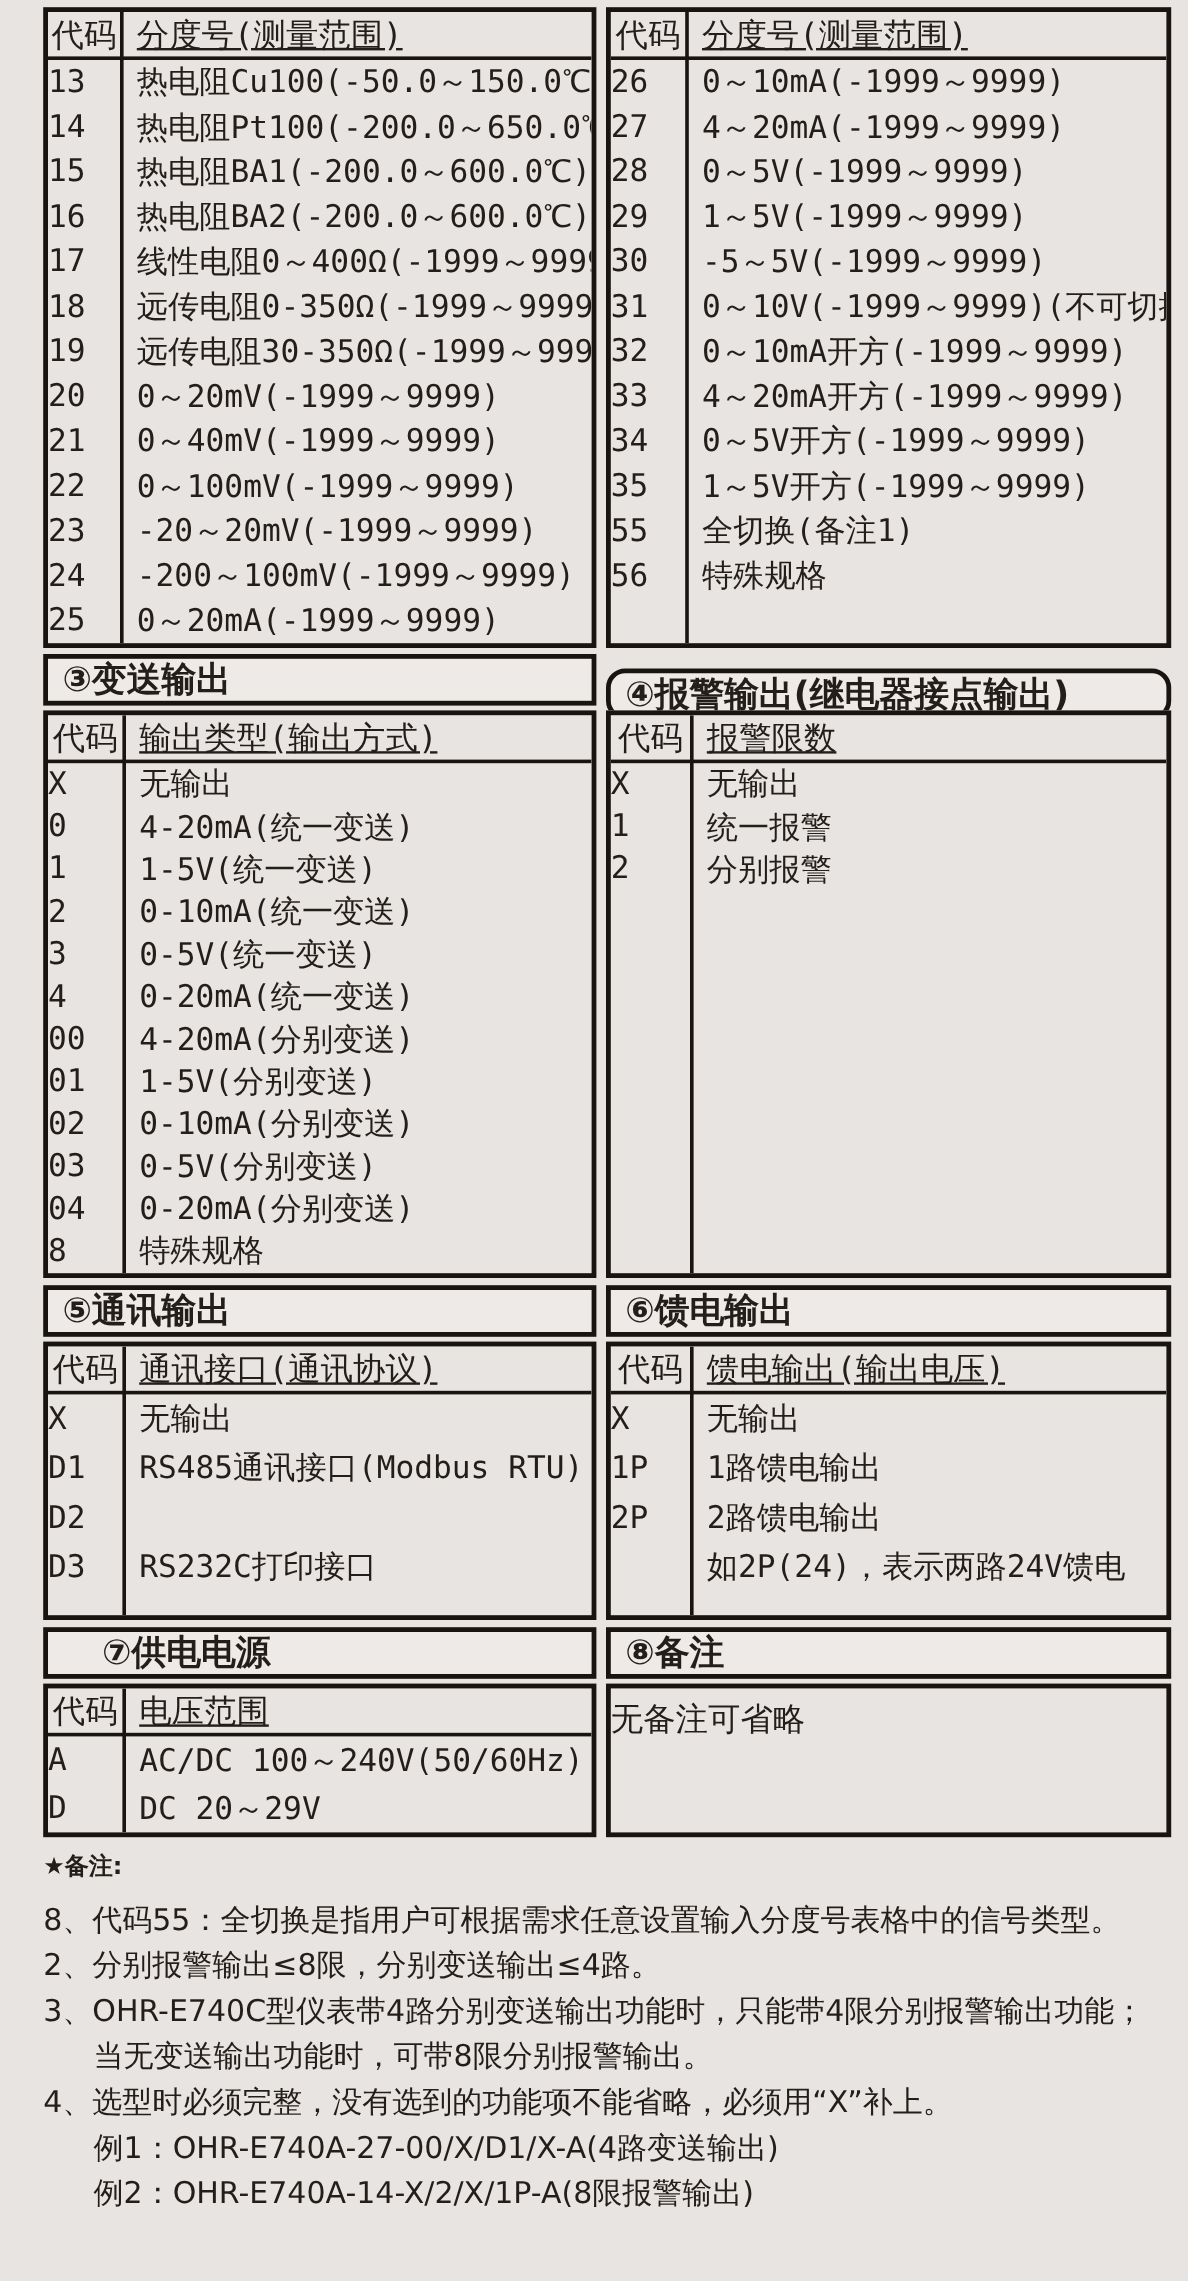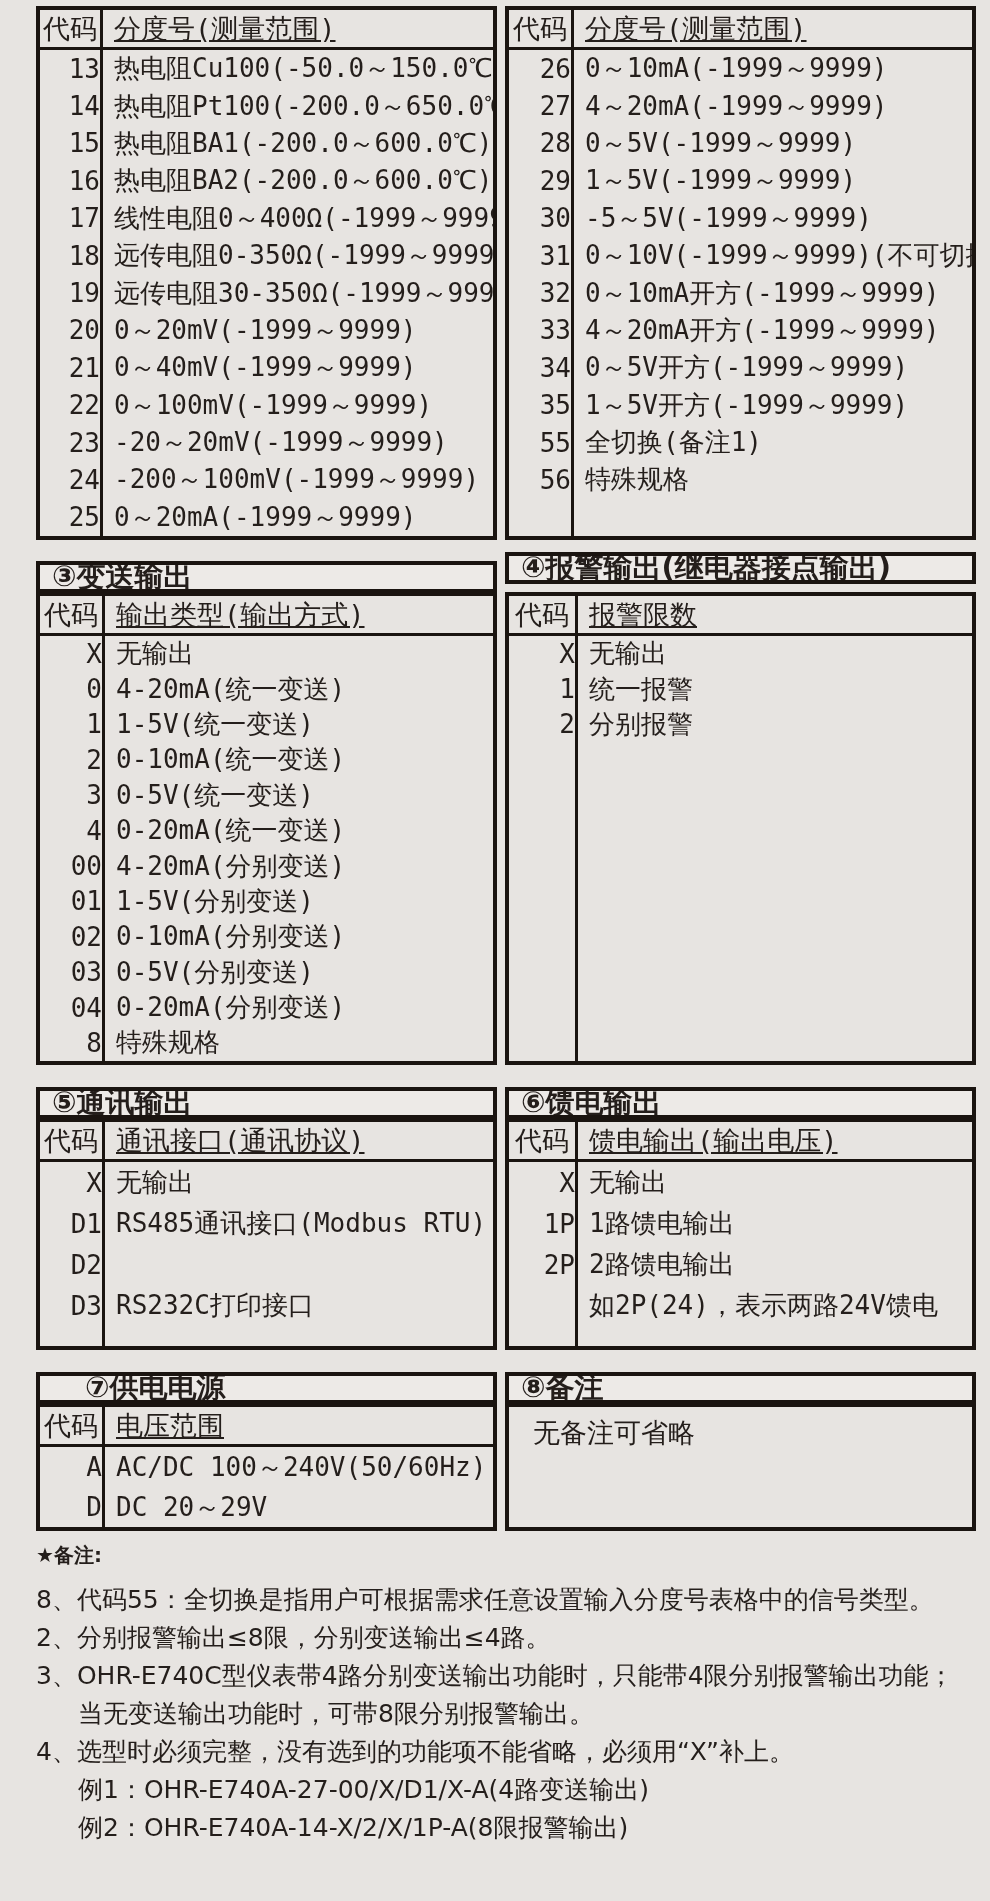--- a/index.html
+++ b/index.html
@@ -37,49 +37,49 @@
   .hcode{width:var(--codew);flex:none;text-align:center;}
   .hlabel{padding-left:14px;text-decoration:underline;}
   .tbody{flex:1;display:flex;flex-direction:column;overflow:hidden;}
   .trow{
     display:flex;flex:none;height:var(--rowh);
     align-items:center;
     font-size:26px;
     font-family:"DejaVu Sans Mono","Liberation Mono",monospace;
     white-space:nowrap;
   }
-  .tcode{width:var(--codew);flex:none;text-align:right;}
+  .tcode{width:var(--codew);flex:none;text-align:left;}
   .tval{padding-left:14px;}
 
   
   #t-top-left {--codew:60px;--rowh:37.4px;left:36px;top:6px;width:461px;height:534px;}
   #t-top-right{--codew:62px;--rowh:37.4px;left:505px;top:6px;width:471px;height:534px;}
   #t-s3{--codew:62px;--rowh:35.4px;left:36px; top:592px;width:461px;height:473px;}
   #t-s4{--codew:66px;--rowh:35.4px;left:505px;top:592px;width:471px;height:473px;}
   #t-s5{--codew:62px;--rowh:41px;left:36px; top:1118px;width:461px;height:232px;}
   #t-s6{--codew:66px;--rowh:41px;left:505px;top:1118px;width:471px;height:232px;}
   #t-s7{--codew:62px;--rowh:40px;left:36px; top:1403px;width:461px;height:128px;}
   #t-s8{left:505px;top:1403px;width:471px;height:128px;}
   #t-s8 .plainbody{
-    padding:8px 0 0 24px;font-size:27px;
+    padding:8px 0 0 0;font-size:27px;
     font-family:"DejaVu Sans Mono","Liberation Mono",monospace;
   }
 
   
   .band{
-    position:absolute;height:32px;
+    position:absolute;height:43px;
     border:4px solid #1a1410;box-sizing:border-box;
     background:#edeae7;
     display:flex;align-items:center;
     padding-left:12px;
     font-size:29px;font-weight:bold;
-    white-space:nowrap;overflow:hidden;margin-top:16px;
+    white-space:nowrap;overflow:hidden;
   }
   #b3{left:36px;top:545px;width:461px;}
-  #b4{left:505px;top:536px;width:471px;}
+  #b4{left:505px;top:557px;width:471px;border-radius:16px;}
   #b5{left:36px;top:1071px;width:461px;}
   #b6{left:505px;top:1071px;width:471px;}
   #b7{left:36px;top:1356px;width:461px;padding-left:45px;}
   #b8{left:505px;top:1356px;width:471px;}
 
   
   .notes{position:absolute;left:36px;top:1542px;width:935px;}
   .notes-title{font-size:20px;font-weight:bold;margin-bottom:12px;}
   .note-line{font-size:25px;line-height:38px;white-space:nowrap;}
   .note-line.indent{padding-left:42px;}

